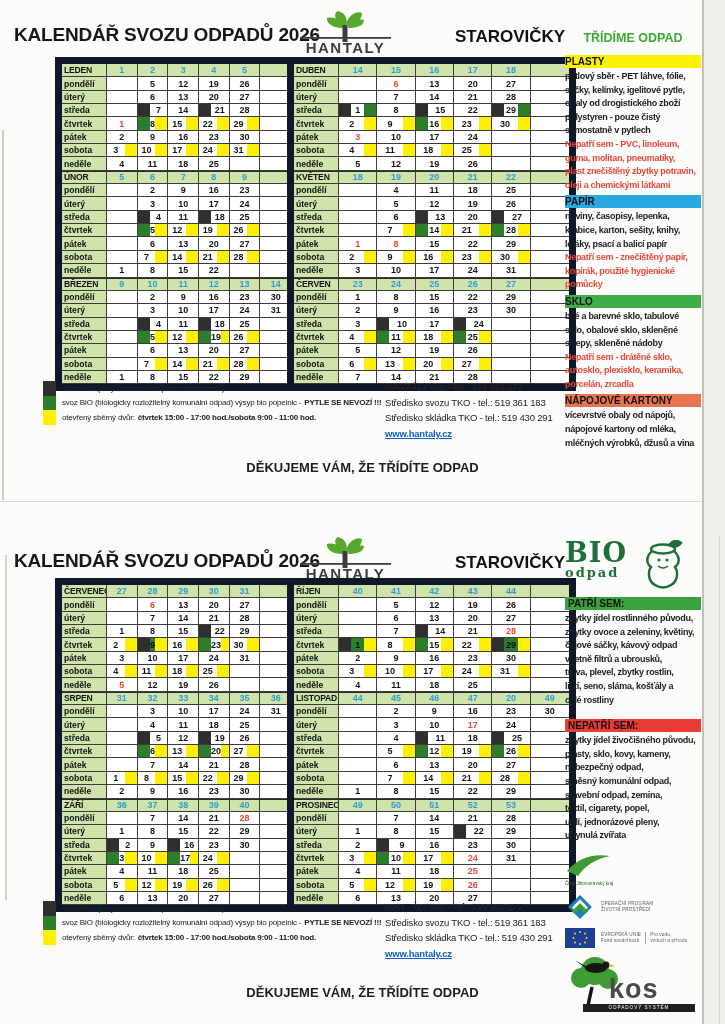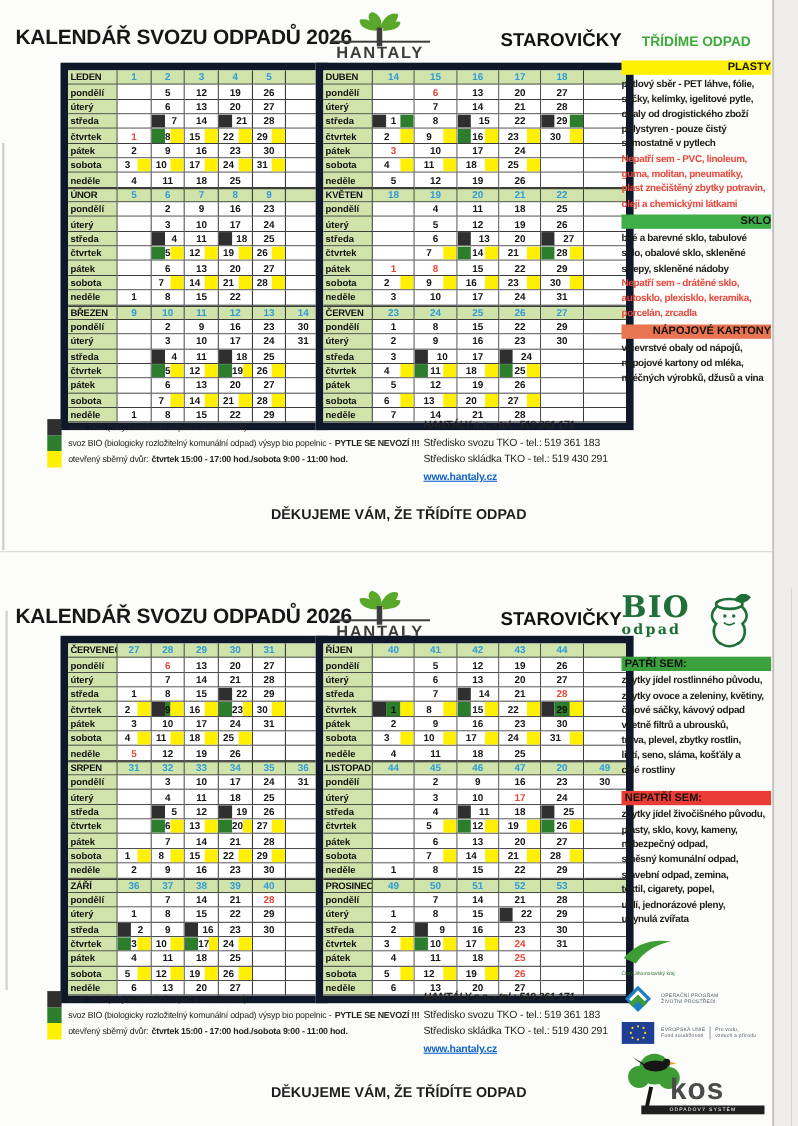--- a/index.html
+++ b/index.html
@@ -60,21 +60,21 @@
   #half-bottom .contacts{top:366px;}
   .contacts .bold{font-weight:bold;font-style:italic;}
   .contacts .link{color:#0f62c8;text-decoration:underline;font-weight:bold;}
 
   .thanks{position:absolute;left:0;width:725px;text-align:center;font-weight:bold;font-size:13px;color:#1d1d1d;}
   #half-top .thanks{top:460px;}
   #half-bottom .thanks{top:452px;}
 
   
   .sortsec{position:absolute;left:565px;top:55px;width:136px;}
-  .sbar{height:13px;line-height:13px;text-align:right;font-weight:bold;font-size:10px;color:#111;margin-bottom:2px;}
+  .sbar{height:13px;line-height:13px;text-align:left;font-weight:bold;font-size:10px;color:#111;margin-bottom:2px;}
   .sline{font-size:9px;font-weight:bold;line-height:13.6px;color:#1c1c1c;letter-spacing:-0.3px;white-space:nowrap;}
   .sline.red{color:#e8473b;}
   .ssec{margin-bottom:3px;}
 
   
   .bio-logo{position:absolute;left:565px;top:7px;width:136px;height:56px;}
   .bio-big{font-family:"DejaVu Serif",serif;font-weight:bold;color:#1e6f38;font-size:27px;line-height:26px;letter-spacing:1px;}
   .bio-small{font-family:"DejaVu Serif",serif;font-weight:bold;color:#1e6f38;font-size:13px;line-height:13px;letter-spacing:2px;}
   .bio-apple{position:absolute;right:18px;top:0;}
   .biosec{position:absolute;left:565px;top:64px;width:136px;}
@@ -993,20 +993,29 @@
           <div class="sbar" style="background: rgb(254, 242, 0);">PLASTY</div>
           <div class="sline">pytlový sběr - PET láhve, fólie,</div>
           <div class="sline">sáčky, kelímky, igelitové pytle,</div>
           <div class="sline">obaly od drogistického zboží</div>
           <div class="sline">polystyren - pouze čistý</div>
           <div class="sline">samostatně v pytlech</div>
           <div class="sline red">Nepatří sem - PVC, linoleum,</div>
           <div class="sline red">guma, molitan, pneumatiky,</div>
           <div class="sline red">plast znečištěný zbytky potravin,</div>
           <div class="sline red">oleji a chemickými látkami</div>
+        </div>
+        <div class="ssec">
+          <div class="sbar" style="background: rgb(42, 168, 224);">PAPÍR</div>
+          <div class="sline">noviny, časopisy, lepenka,</div>
+          <div class="sline">krabice, karton, sešity, knihy,</div>
+          <div class="sline">letáky, psací a balicí papír</div>
+          <div class="sline red">Nepatří sem - znečištěný papír,</div>
+          <div class="sline red">kopírák, použité hygienické</div>
+          <div class="sline red">pomůcky</div>
         </div>
         <div class="ssec">
           <div class="sbar" style="background: rgb(63, 174, 73);">SKLO</div>
           <div class="sline">bílé a barevné sklo, tabulové</div>
           <div class="sline">sklo, obalové sklo, skleněné</div>
           <div class="sline">střepy, skleněné nádoby</div>
           <div class="sline red">Nepatří sem - drátěné sklo,</div>
           <div class="sline red">autosklo, plexisklo, keramika,</div>
           <div class="sline red">porcelán, zrcadla</div>
         </div>

